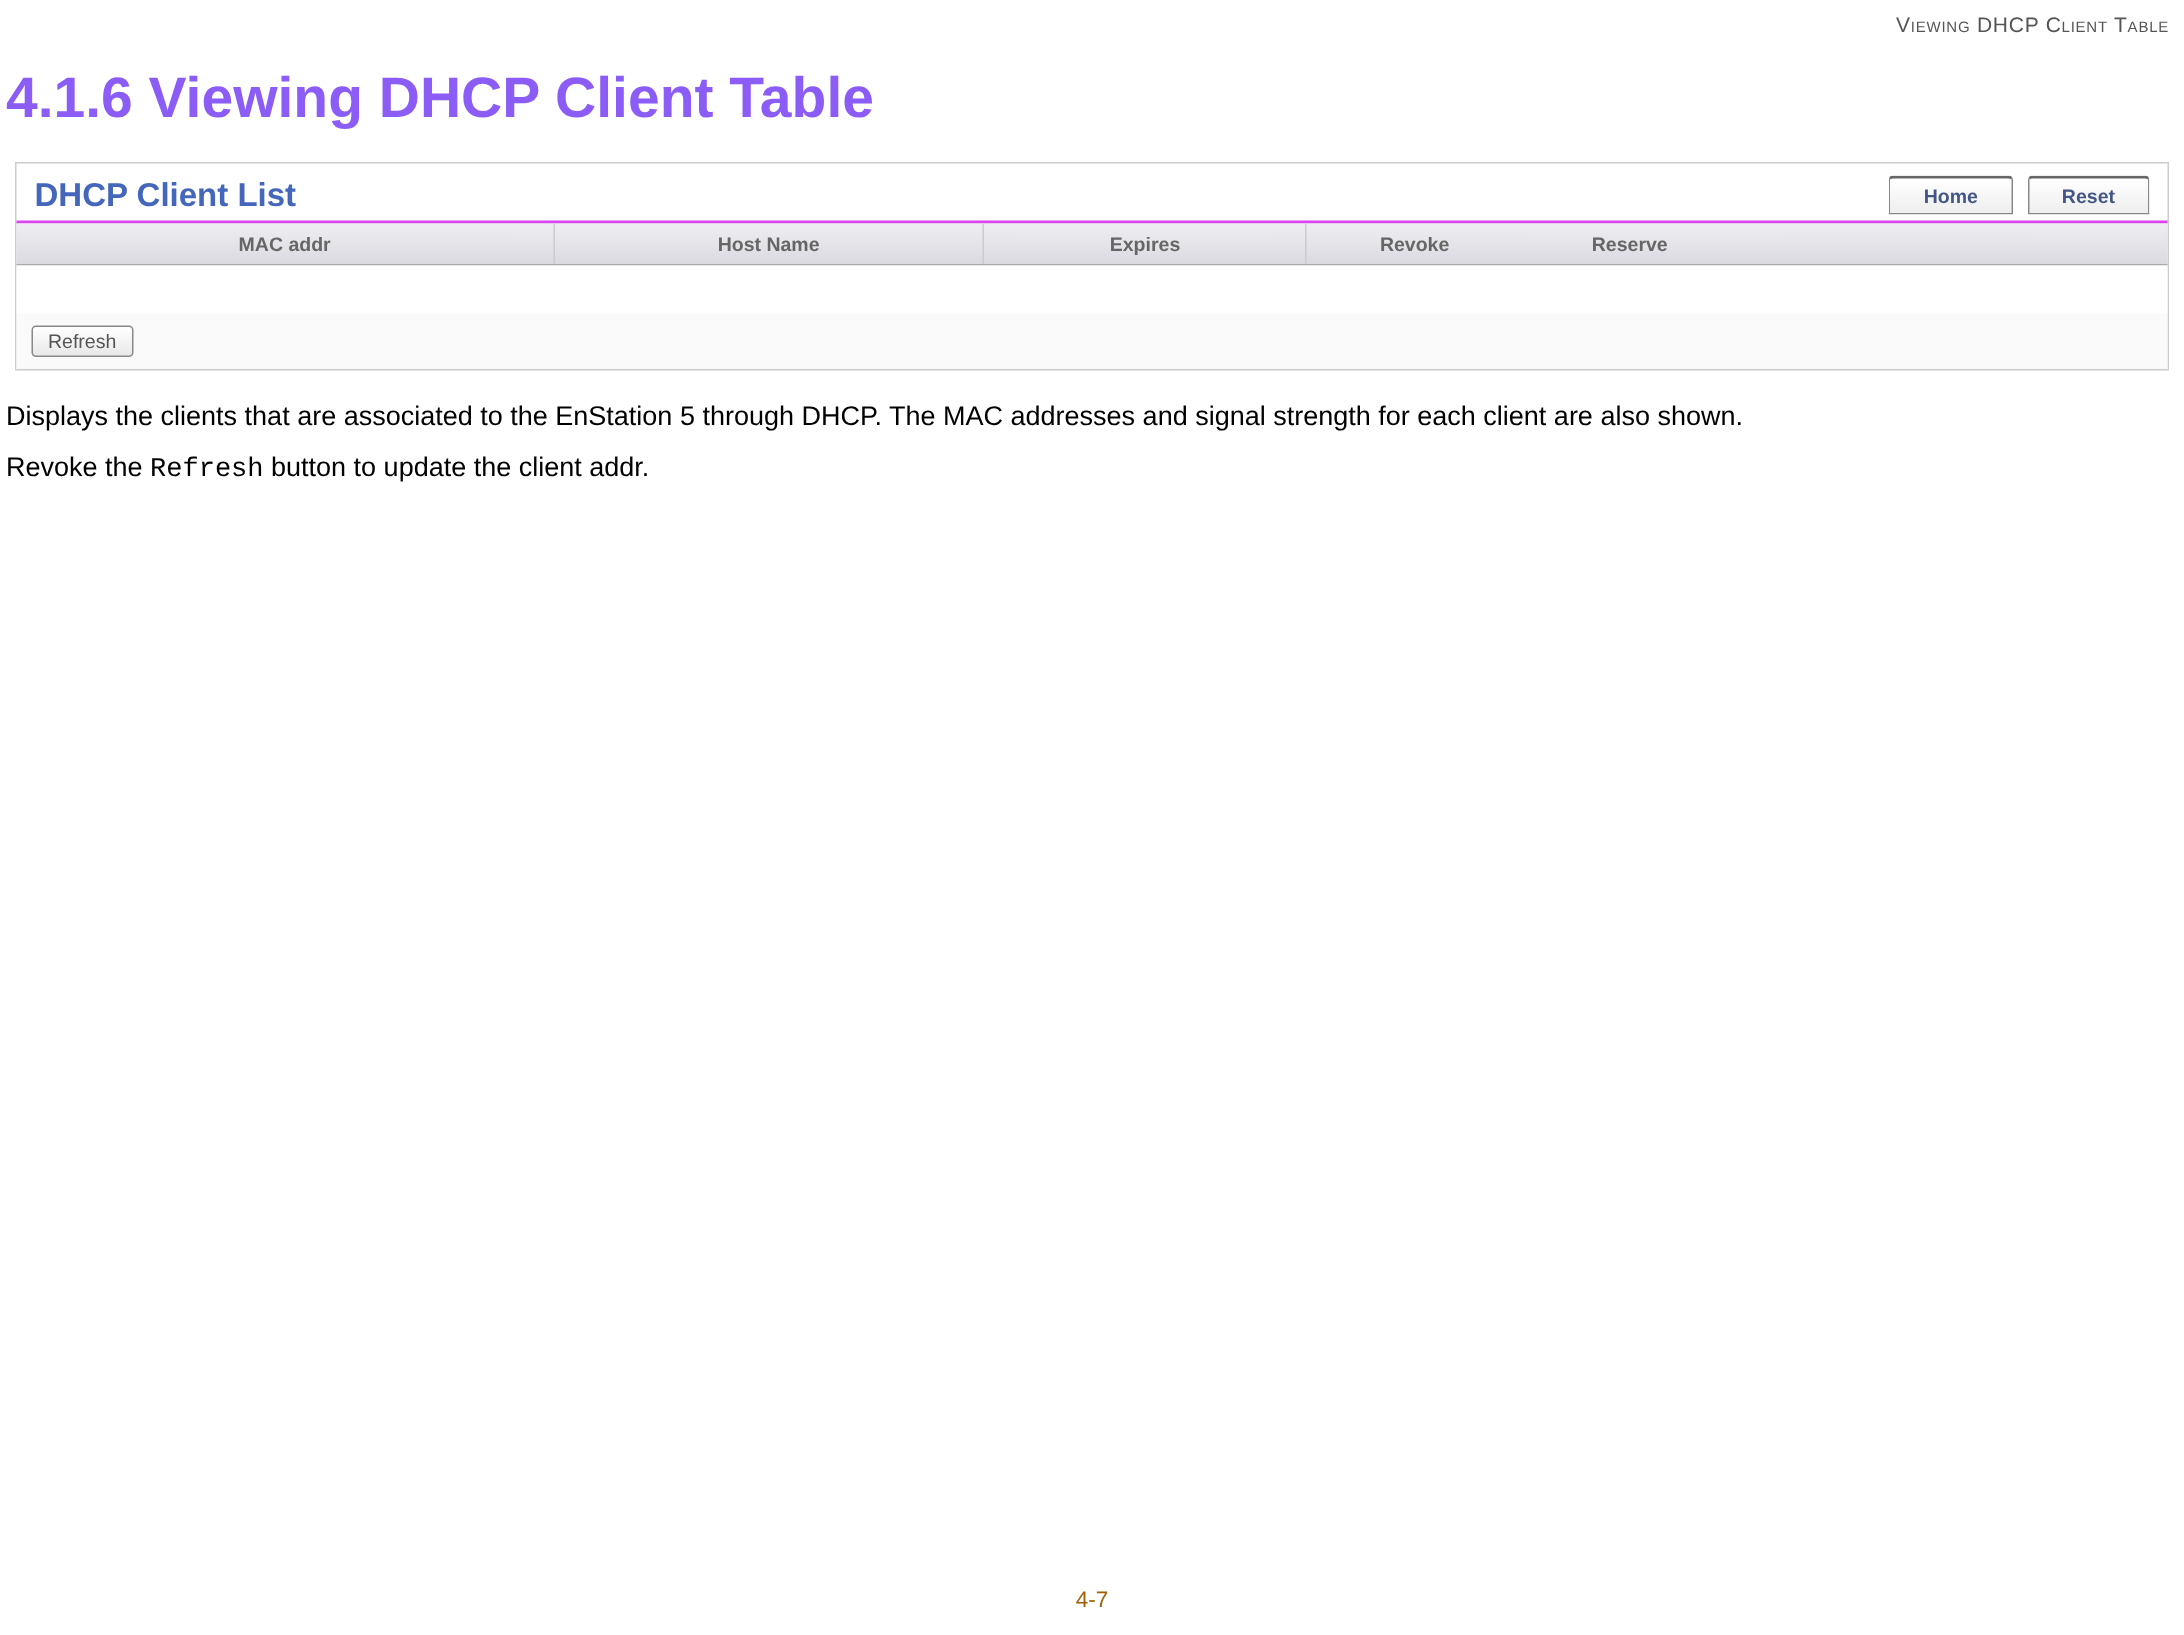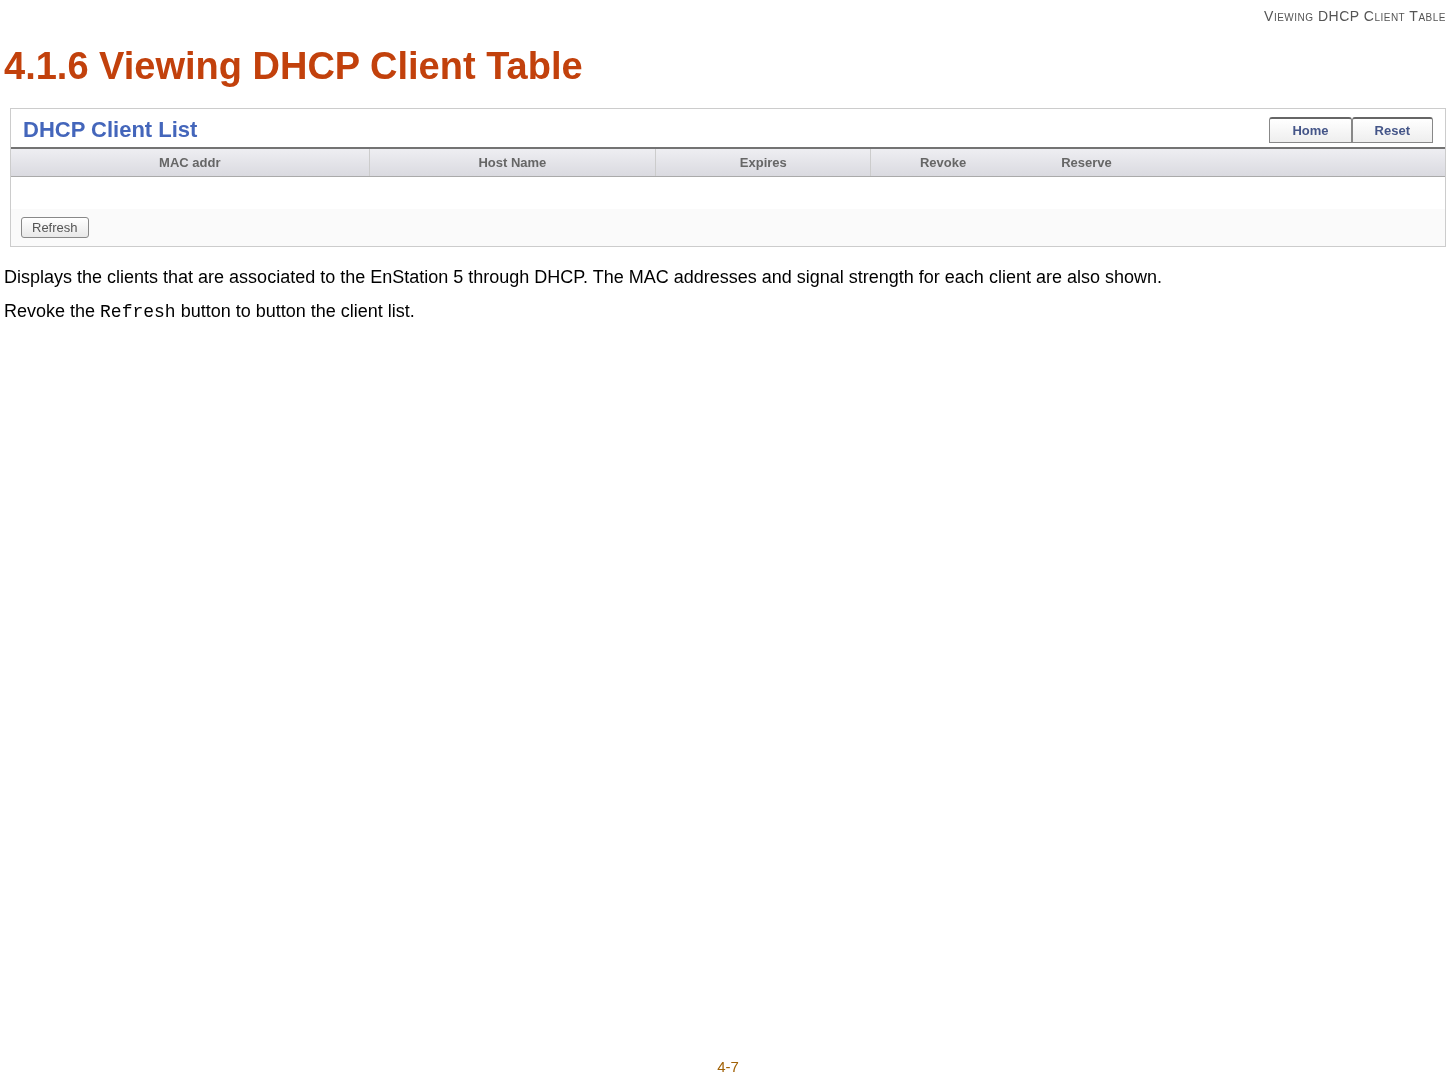--- a/index.html
+++ b/index.html
@@ -24,47 +24,48 @@
       font-size: 14px;
       color: #555555;
       font-variant: small-caps;
       letter-spacing: 0.5px;
     }
     
     .section-heading {
       font-family: Verdana, Geneva, sans-serif;
       font-size: 38px;
       font-weight: bold;
-      color: #c2410c;
+      color: #8b5cf6;
       padding: 45px 0 20px 4px;
     }
     
     .screenshot-container {
       margin: 0 10px 15px 10px;
       border: 1px solid #cccccc;
       background: #ffffff;
     }
     
     .panel-header {
       display: flex;
       justify-content: space-between;
       align-items: flex-start;
       padding: 8px 12px 4px 12px;
-      border-bottom: 2px solid #737373;
+      border-bottom: 2px solid #d946ef;
     }
     
     .panel-title {
       font-family: Verdana, Geneva, sans-serif;
       font-size: 22px;
       font-weight: bold;
       color: #4466bb;
     }
     
     .tab-buttons {
       display: flex;
+      gap: 10px;
     }
     
     .tab-button {
       background: linear-gradient(to bottom, #ffffff, #eeeeee);
       border: 1px solid #888888;
       border-top: 2px solid #666666;
       border-radius: 3px 3px 0 0;
       padding: 4px 22px;
       font-size: 13px;
       color: #445588;
@@ -165,16 +166,16 @@
   </div>
   <div class="table-body"></div>
   <div class="refresh-row">
     <button class="refresh-button">Refresh</button>
   </div>
 </div>
 
 <p class="description-text">Displays the clients that are associated to the EnStation 5 through DHCP. The MAC addresses and signal strength for each client are also shown.</p>
 
 <p class="instruction-text">
-  <span>Revoke the </span><span class="monospace">Refresh</span><span> button to button the client list.</span>
+  <span>Revoke the </span><span class="monospace">Refresh</span><span> button to update the client addr.</span>
 </p>
 
 <div class="page-number">4-7</div>
 
 </body></html>

